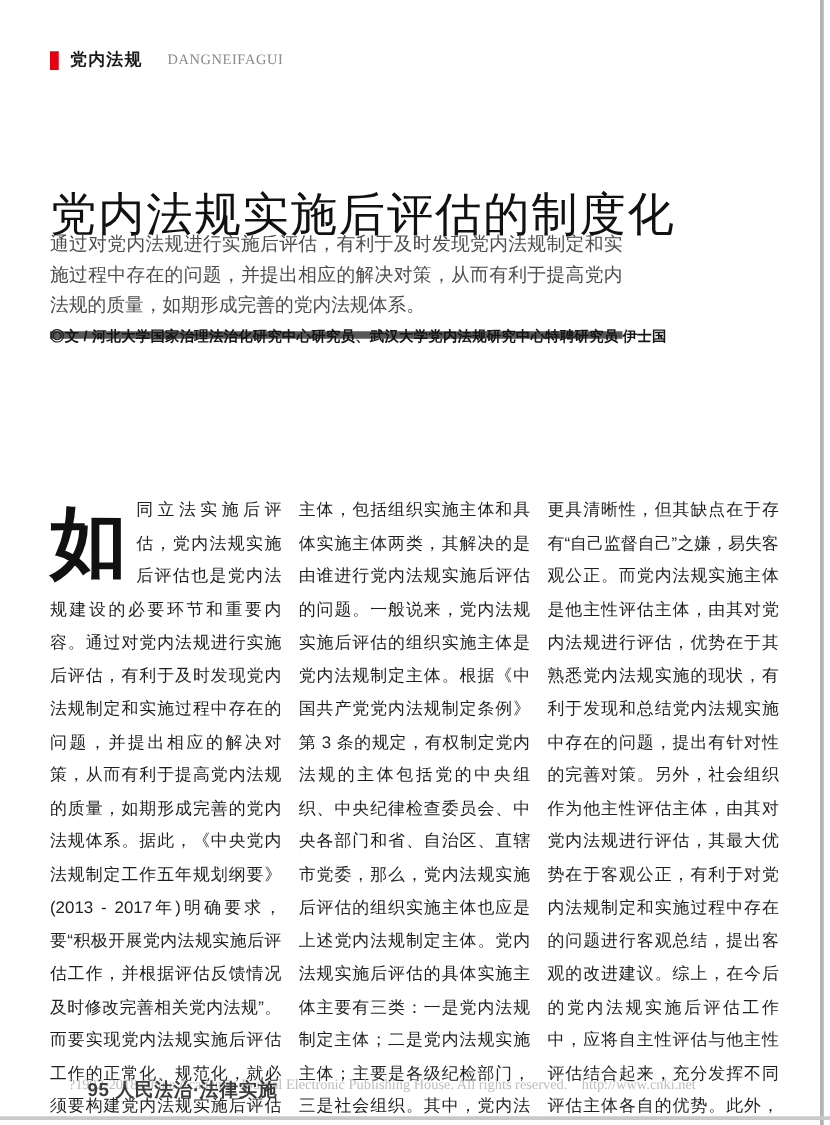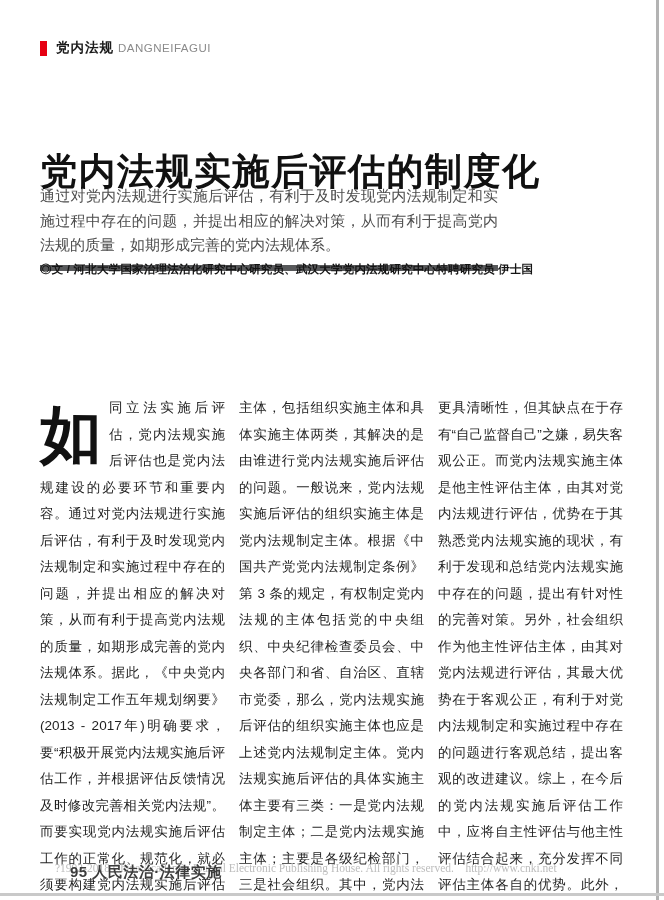--- a/index.html
+++ b/index.html
@@ -12,26 +12,26 @@
     overflow:hidden;
     box-sizing:border-box;
   }
   .edge-right{position:absolute;top:0;right:5px;width:3px;height:100%;background:#b3b3b3;}
   .edge-bottom{position:absolute;left:0;bottom:4px;width:100%;height:3px;background:#c9c9c9;}
 
   
   .header{position:absolute;left:40px;top:39px;display:flex;align-items:center;text-align:center;}
   .red-square{width:7px;height:15px;background:#e60012;margin-right:9px;}
   .cat-cn{font-size:13.5px;font-weight:700;color:#1a1a1a;letter-spacing:1px;}
-  .cat-py{font-size:11.5px;color:#8a8a8a;margin-left:4px;letter-spacing:0.5px;}
+  .cat-py{font-size:11.5px;color:#8a8a8a;margin-left:20px;letter-spacing:0.5px;font-family:Liberation Serif, serif;}
 
   
   .title{
     position:absolute;left:40px;top:122px;width:585px;
-    font-size:37px;font-weight:700;color:#111;
+    font-size:37px;font-weight:400;color:#111;
     letter-spacing:1.5px;
     font-family:"Liberation Sans", sans-serif;
   }
 
   
   .summary{position:absolute;left:40px;top:184px;width:458px;}
   .summary-text{
     font-size:15px;font-weight:400;color:#4d4d4d;
     line-height:24.5px;text-align:justify;
   }

